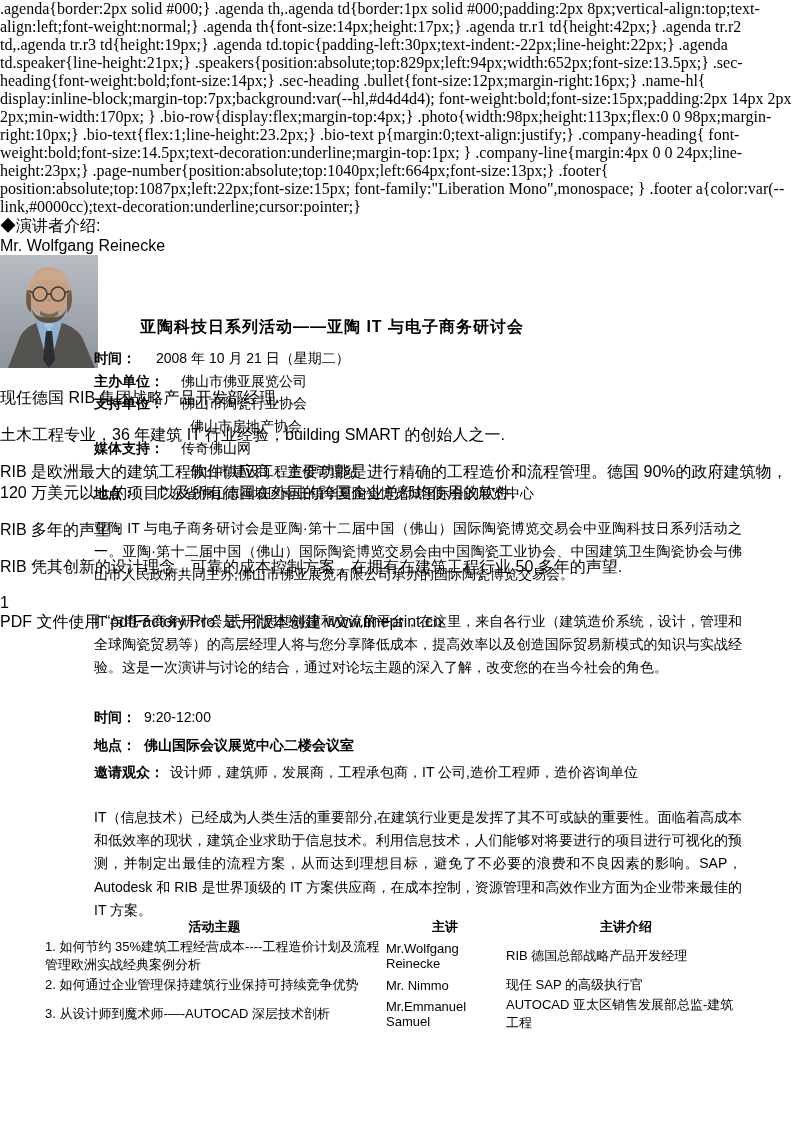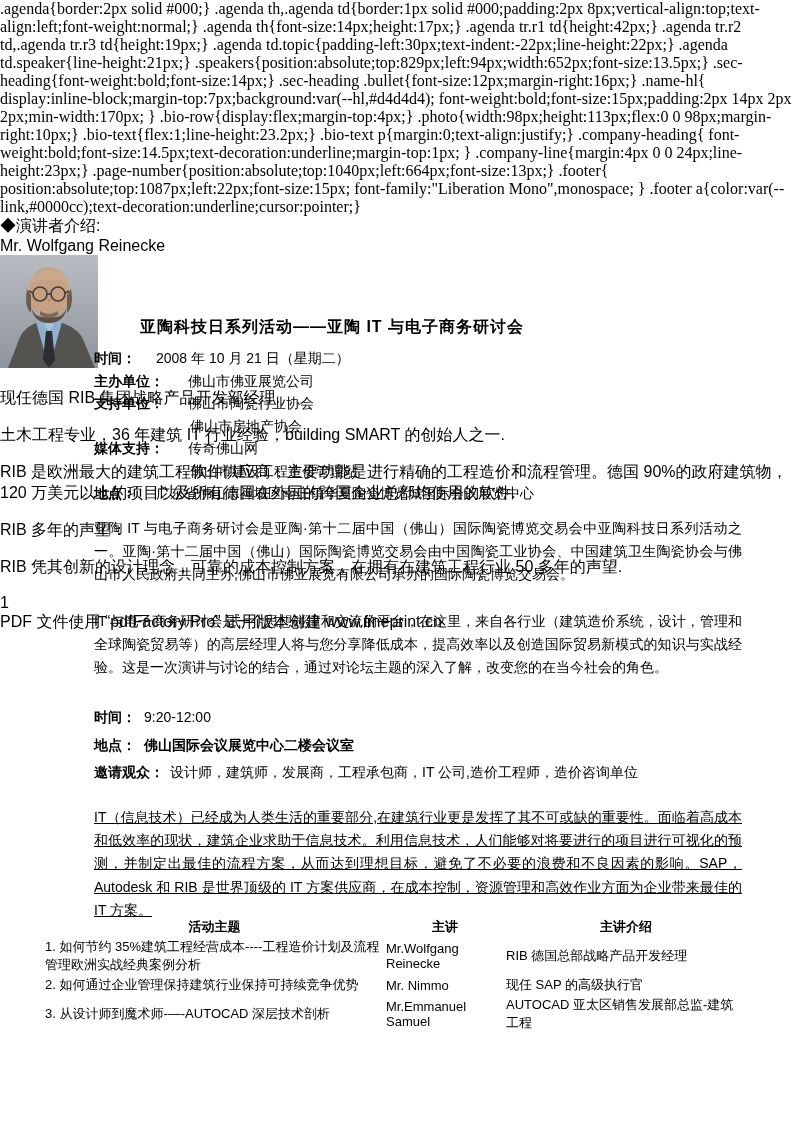--- a/index.html
+++ b/index.html
@@ -7,29 +7,29 @@
     position:relative;width:794px;height:1123px;background:#fff;
     font-family:"Liberation Sans",sans-serif;color:#000;overflow:hidden;
   }
   .title{
     position:absolute;top:90px;left:0;width:664px;text-align:center;
     font-size:16px;font-weight:bold;letter-spacing:1px;
   }
   .meta{position:absolute;top:131px;left:94px;width:650px;font-size:14px;line-height:22.5px;}
   .meta .lbl{font-weight:bold;}
   .meta .val{margin-left:20px;}
-  .meta .wide .val{margin-left:24px;}
+  .meta .wide .val{margin-left:17px;}
   .meta .indent{padding-left:76px;}
   .para{
     position:absolute;left:94px;width:648px;margin:0;
     font-size:14px;line-height:23.2px;text-align:justify;
   }
   .p1{top:301px;}
   .p2{top:394px;}
-  .p3{top:590px;text-decoration:underline;}
+  .p3{top:590px;}
   .session{position:absolute;top:488px;left:94px;width:650px;font-size:14px;line-height:27.5px;}
   .session .lbl{font-weight:bold;}
   .session .bold{font-weight:bold;}
   .session .gap{margin-left:8px;}
   .session .sm{margin-left:6px;}
   .agenda{
     position:absolute;top:701px;left:44px;
     border-collapse:collapse;table-layout:fixed;width:703px;
     font-size:13px;
   }

